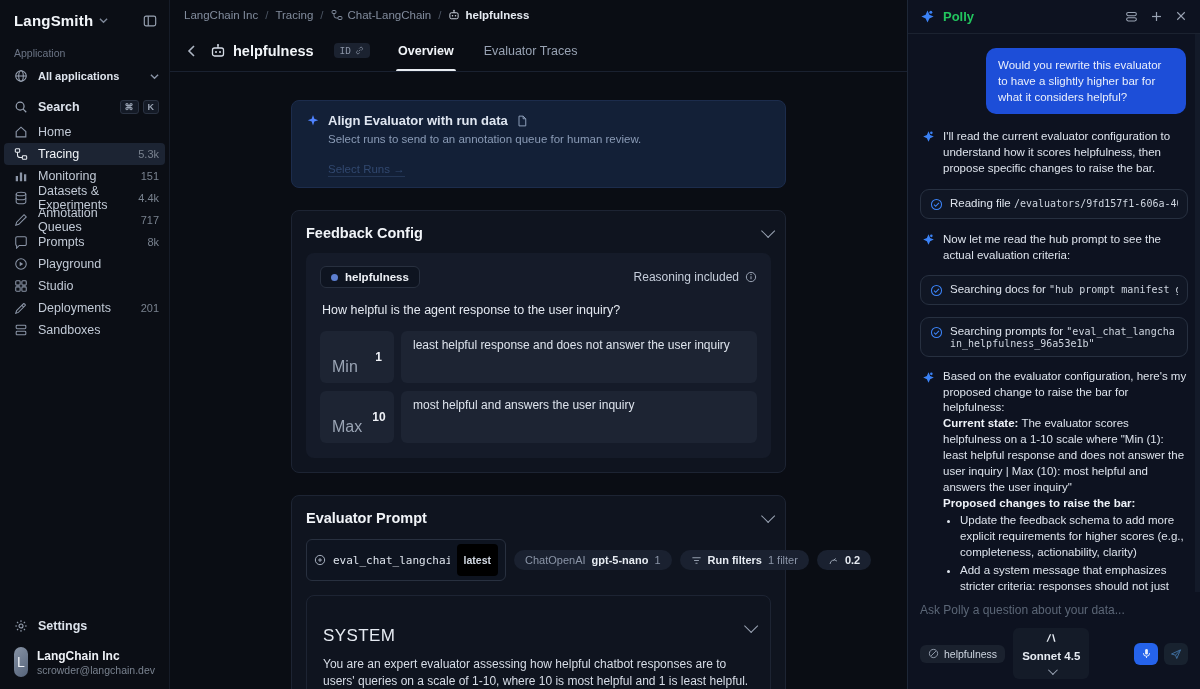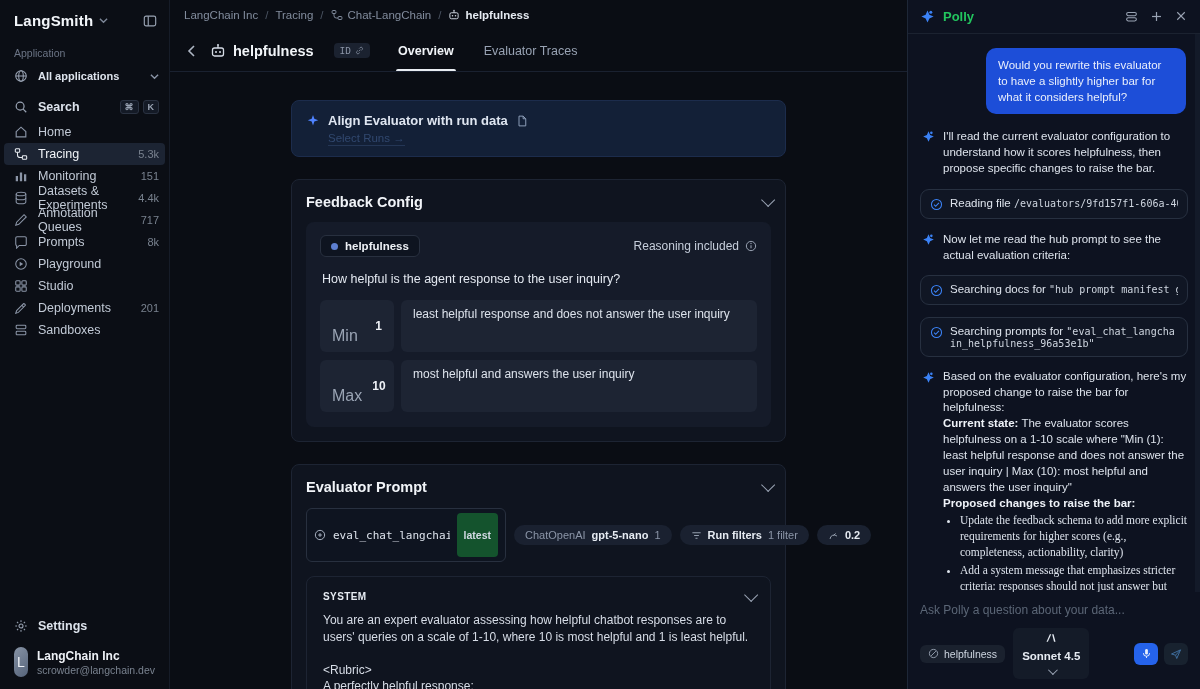--- a/index.html
+++ b/index.html
@@ -82,27 +82,27 @@
   .mm-row { display:flex; gap:7px; margin-bottom:8px; }
   .mm-label { display:flex; align-items:center; gap:10px; background:#1d2433; border-radius:6px; padding:7px 12px; width:74px; flex-shrink:0; }
   .mm-label .k { font-size:16px; color:#9aa4b4;margin-top:20px; }
   .mm-label .v { font-size:12px; font-weight:bold; color:#eef1f6; margin-left:auto; }
   .mm-desc { flex:1; background:#1d2433; border-radius:6px; padding:7px 12px; font-size:12px; color:#dde3ec; }
 
   .chips-row { display:flex; align-items:center; gap:8px; margin-top:13px; flex-wrap:nowrap; }
   .prompt-chip { display:flex; align-items:center; gap:7px; background:#0e1420; border:1px solid #28303f; border-radius:6px; padding:4px 7px; cursor:pointer; max-width:200px; }
   .prompt-chip .ic { width:12px; height:12px; color:#aab3c2; flex-shrink:0; }
   .prompt-chip .nm { font-size:11px; color:#dde3ec; white-space:nowrap; overflow:hidden; }
-  .ver-badge { background:#14532d; border-radius:4px; padding:16px 7px; font-size:10.5px; font-weight:bold; color:#d3dae4; }
+  .ver-badge { background:#000000; border-radius:4px; padding:10px 7px; font-size:10.5px; font-weight:bold; color:#d3dae4; }
   .pill { display:flex; align-items:center; gap:6px; background:#1a2130; border-radius:12px; padding:4px 11px; font-size:11px; color:#8b95a7; cursor:pointer; white-space:nowrap; }
   .pill b { color:#e6ebf2; }
   .pill .ic { width:11px; height:11px; color:#9aa4b4; }
   .prompt-panel { border:1px solid #1d2433; border-radius:8px; margin-top:14px; padding:14px 16px 0 16px; }
   .sys-head { display:flex; align-items:center; justify-content:space-between; }
-  .sys-label { font-size:10px; font-weight:bold; color:#e6ebf2; letter-spacing:.4px; }
+  .sys-label { font-size:17px; font-weight:normal; color:#e6ebf2; letter-spacing:.4px;margin-top:16px; }
   .sys-text { font-size:12px; color:#d7dde7; line-height:1.38; margin-top:10px; white-space:pre-wrap; }
 
   
   .polly { width:293px; height:100%; background:#0d1220; border-left:1px solid #1e2737; display:flex; flex-direction:column; flex-shrink:0; }
   .p-head { display:flex; align-items:center; height:34px; padding:0 12px; border-bottom:1px solid #1b2230; flex-shrink:0; }
   .p-logo { width:15px; height:15px; color:#3b82f6; margin-right:8px; }
   .p-title { font-size:13px; font-weight:bold; color:#22c55e; }
   .p-actions { margin-left:auto; display:flex; align-items:center; gap:12px; color:#9aa4b4; }
   .p-actions .ic { width:13px; height:13px; cursor:pointer; }
   .p-msgs { flex:1; overflow:hidden; padding:12px 12px 0 12px; position:relative; }
@@ -114,21 +114,21 @@
   .tool-chip { display:flex; align-items:flex-start; gap:7px; border:1px solid #273040; background:#10econ1624; background:#101624; border-radius:9px; padding:7px 9px; margin-bottom:12px; }
   .tool-chip .ic { width:13px; height:13px; color:#3b82f6; flex-shrink:0; margin-top:1px; }
   .tool-line { font-size:11.5px; color:#dde3ec; white-space:nowrap; overflow:hidden; }
   .tool-line .mono { font-size:10px; color:#cfd6e0; }
   .tool-wrap { font-size:11.5px; color:#dde3ec; }
   .tool-wrap .mono { font-size:10px; color:#cfd6e0; word-break:break-all; }
   .final { display:flex; margin-bottom:8px; }
   .final .body { font-size:11.5px; line-height:1.38; color:#dde3ec; }
   .final b { color:#eef2f8; }
   .final ul { list-style:disc outside; margin:2px 0 2px 0; padding-left:17px; }
-  .final ul li { margin-bottom:2px;font-family:Liberation Serif, serif; }
+  .final ul li { margin-bottom:2px; }
   .composer { flex-shrink:0; padding:8px 12px 10px 12px; }
   .composer input { width:100%; background:transparent; border:none; outline:none; font-size:12px; color:#e7ecf3; font-family:"Liberation Sans",sans-serif; }
   .composer input::placeholder { color:#5b6676; }
   .comp-row { display:flex; align-items:center; margin-top:10px; gap:8px; }
   .ctx-chip { display:flex; align-items:center; gap:5px; background:#1a212e; border-radius:6px; padding:3px 8px; font-size:10.5px; color:#cdd5e0; cursor:pointer; }
   .ctx-chip .ic { width:11px; height:11px; color:#9aa4b4; }
   .model-sel { display:flex; align-items:center; gap:6px; background:#141b28; border-radius:6px; padding:4px 9px; font-size:11.5px; font-weight:bold; color:#e6ebf2; cursor:pointer;flex-direction:column; }
   .model-sel .ic { width:12px; height:12px; color:#e6ebf2; }
   .model-sel .caret { width:7px; height:7px; border-right:1.5px solid #9aa4b4; border-bottom:1.5px solid #9aa4b4; transform:rotate(45deg) translateY(-2px); }
   .comp-btns { margin-left:auto; display:flex; gap:6px; }
@@ -370,20 +370,21 @@
               </svg>
             </span>
           <span class="banner-title">Align Evaluator with run data</span>
           <span class="doc">
               <svg width="12" height="12" viewBox="0 0 16 16">
                 <path d="M4 1.5h5.5L13 5v9.5H4z" fill="none" stroke="currentColor" stroke-width="1.3"></path>
                 <path d="M9.5 1.5V5H13" fill="none" stroke="currentColor" stroke-width="1.3"></path>
               </svg>
             </span>
         </div>
+        <div class="banner-sub">Select runs to send to an annotation queue for human review.</div>
         <span class="banner-link">Select Runs →</span>
       </div>
 
       <div class="card">
         <div class="card-head">
           <span class="card-title">Feedback Config</span>
           <span class="chev"></span>
         </div>
         <div class="inner">
           <div class="fc-row1">

